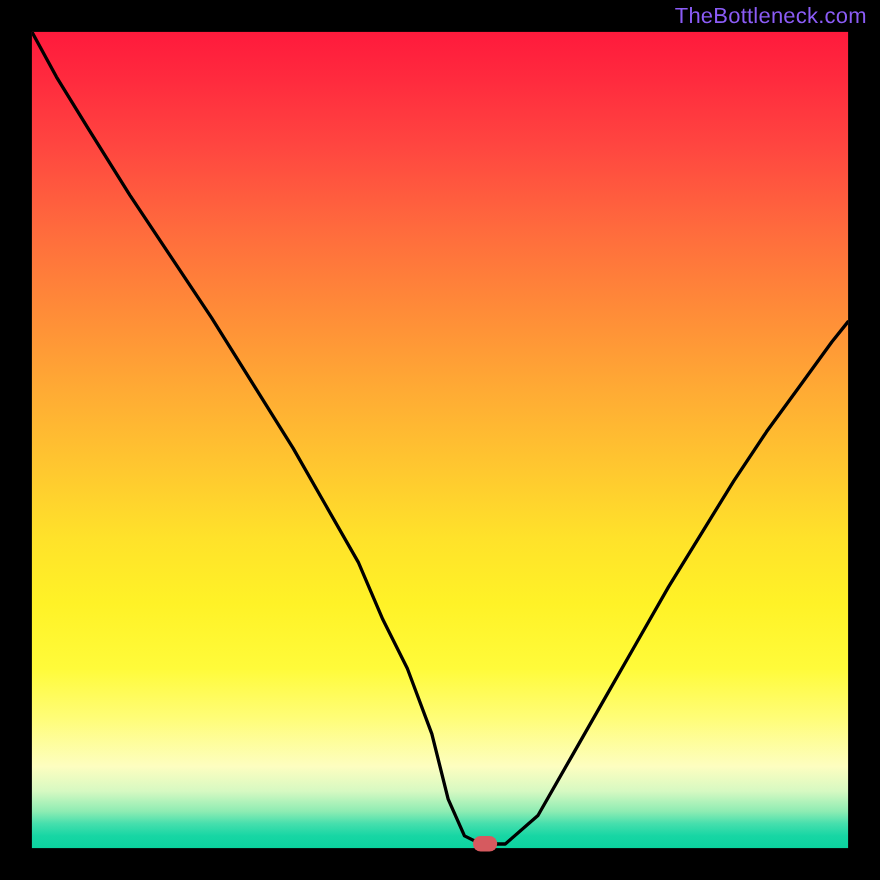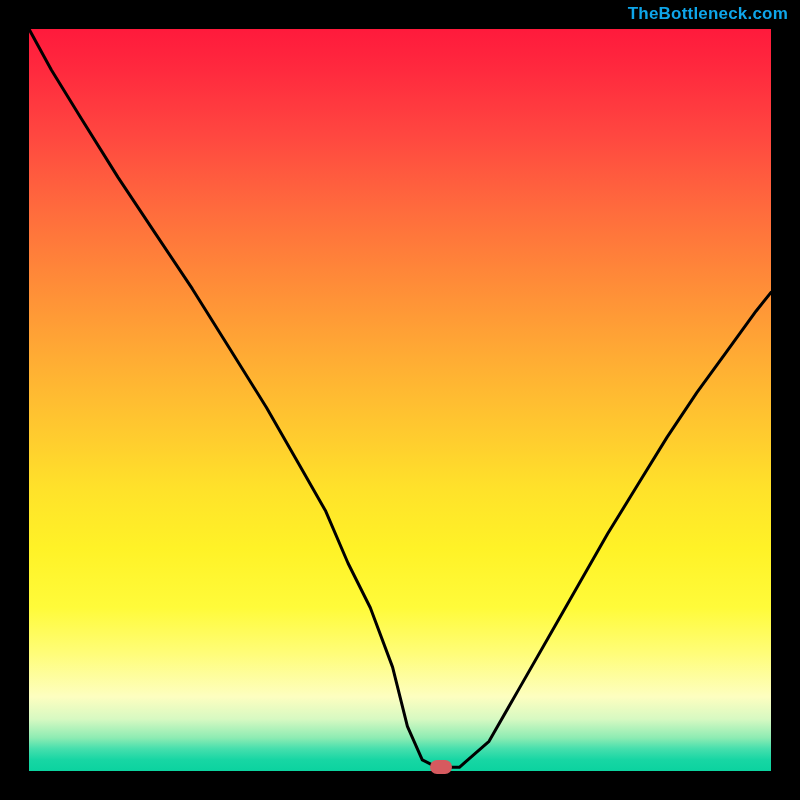--- a/index.html
+++ b/index.html
@@ -14,23 +14,23 @@
   .frame {
     position: relative;
     width: 800px;
     height: 800px;
     background: #000;
   }
   .watermark {
     position: absolute;
     top: 4px;
     right: 12px;
-    color: #0ea5e9;
-    font-size: 17px;
-    font-weight: 700;
+    color: #8b5cf6;
+    font-size: 20px;
+    font-weight: 400;
     letter-spacing: 0.2px;
     user-select: none;
   }
   
   .plot {
     position: absolute;
     left: 29px;
     top: 29px;
     width: 742px;
     height: 742px;

